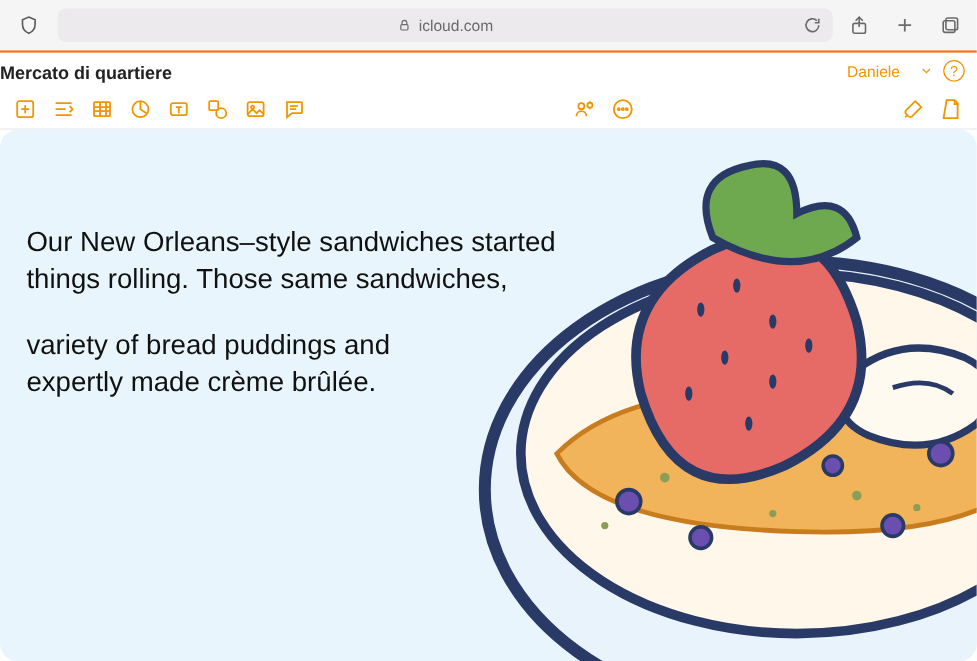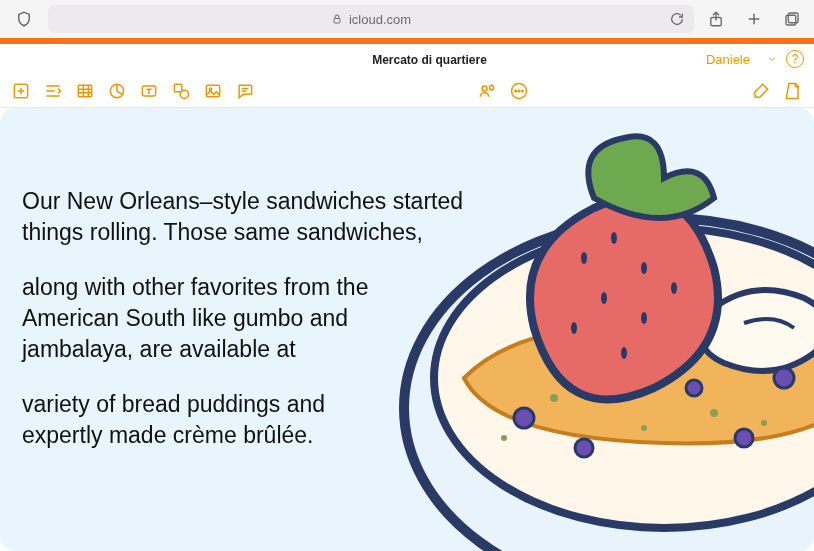--- a/index.html
+++ b/index.html
@@ -11,21 +11,21 @@
     overflow: hidden;
     position: relative;
   }
   .browser-bar {
     height: 44px;
     background: #f6f5f6;
     display: flex;
     align-items: center;
     padding: 0 10px;
     gap: 10px;
-    border-bottom: 6px solid #f97316;
+    border-bottom: 2px solid #f97316;
   }
   .shield-btn {
     width: 28px; height: 28px;
     display: flex; align-items: center; justify-content: center;
     color: #5a5a5a;
   }
   .url-field {
     flex: 1;
     height: 28px;
     background: #eceaec;
@@ -59,27 +59,26 @@
     height: 30px;
     background: #ffffff;
     display: flex;
     align-items: center;
     position: relative;
     border-bottom: 0;
   }
   .doc-title {
     position: absolute;
     left: 0; right: 0;
-    text-align: center;
-    font-size: 12px;
+    text-align: left;
+    font-size: 15px;
     font-weight: 600;
     color: #222;
     pointer-events: none;
     top: 9px;
-    padding-left: 45px;
   }
   .header-right {
     margin-left: auto;
     display: flex; align-items: center; gap: 8px;
     padding-right: 10px;
     color: #f29500;
     font-size: 13px;
   }
   .user-btn { display: flex; align-items: center; gap: 16px; }
   .help-btn {
@@ -282,21 +281,20 @@
           <path d="M7 3 h8 l3 3 v15 h-14 z"></path>
           <path d="M15 3 v4 h4"></path>
         </svg>
     </div>
   </div>
 </div>
 
 <div class="document">
   <div class="text-col">
     <p>Our New Orleans–style sandwiches started things rolling. Those same sandwiches,</p>
-    <p>along with other favorites from the American South like gumbo and jambalaya, are available at</p>
     <p>variety of bread puddings and expertly made crème brûlée.</p>
   </div>
 
   <svg class="dessert-illustration" viewBox="0 0 560 560">
 
     <ellipse cx="320" cy="330" rx="260" ry="190" fill="#e9f3fb" stroke="#2a3a66" stroke-width="10"></ellipse>
     <ellipse cx="320" cy="300" rx="230" ry="150" fill="#fff7ea" stroke="#2a3a66" stroke-width="8"></ellipse>
 
     <path d="M120 300 q60 -60 200 -50 q160 10 200 60 q-40 60 -200 55 q-170 -5 -200 -65 z" fill="#f1b45a" stroke="#c77d1d" stroke-width="4"></path>
 

